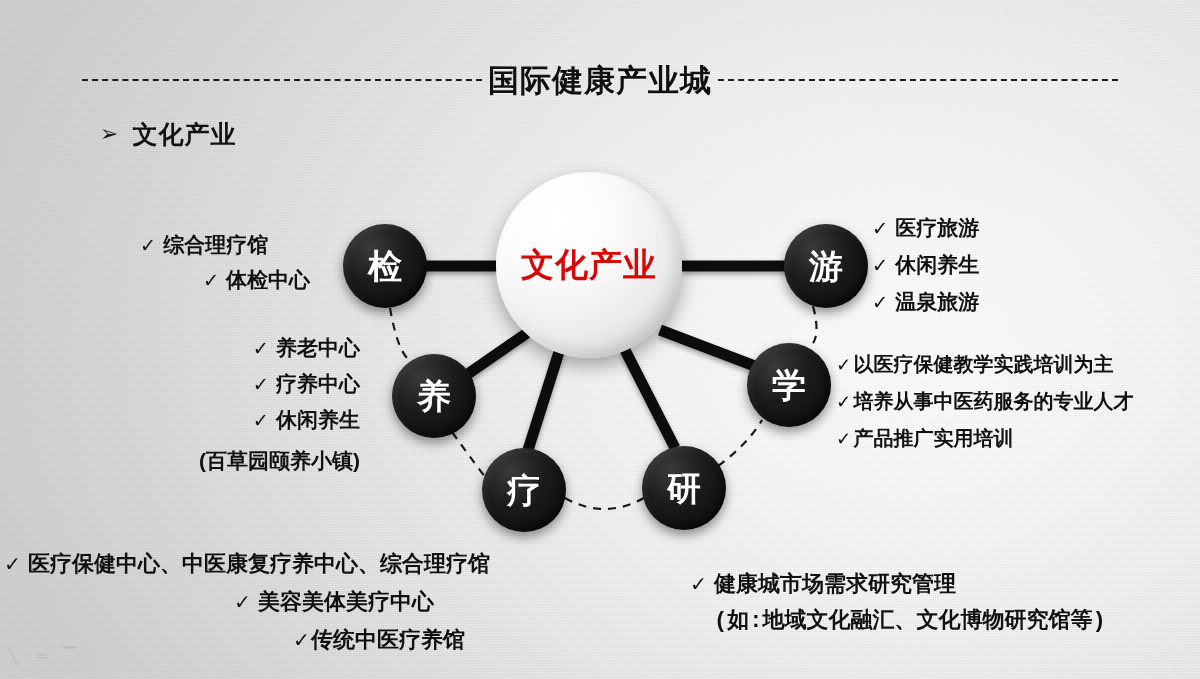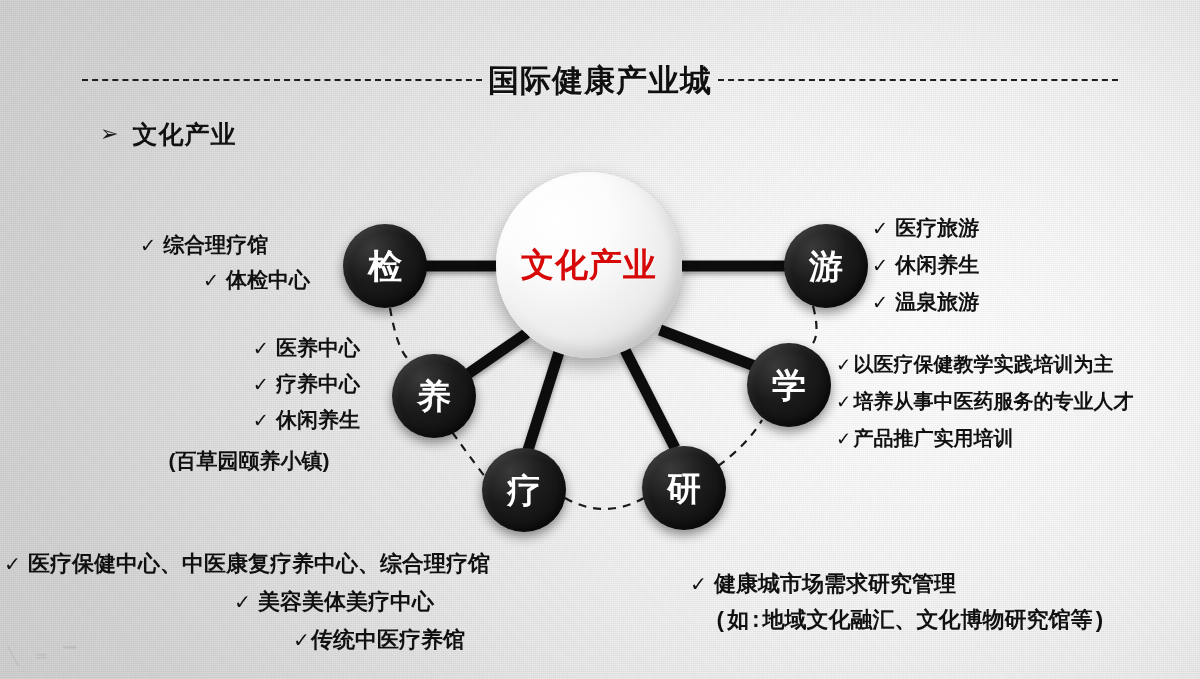--- a/index.html
+++ b/index.html
@@ -82,21 +82,21 @@
   .ck{font-weight:normal;margin-right:7px;font-size:0.92em;}
   .ann.r .line{justify-content:flex-start;}
 
   #ann-jian{left:140px;top:228px;font-size:21px;width:215px;}
   #ann-jian .line{line-height:34px;}
   #ann-jian .l1{justify-content:flex-start;}
   #ann-jian .l2{justify-content:center;padding-left:18px;}
 
   #ann-yang{left:130px;top:330px;font-size:21px;width:230px;}
   #ann-yang .line{line-height:35px;justify-content:flex-end;}
-  #ann-yang .note{justify-content:center;padding-left:8px;margin-top:5px;}
+  #ann-yang .note{justify-content:flex-end;padding-left:8px;margin-top:5px;}
 
   #ann-you{left:872px;top:210px;font-size:21px;}
   #ann-you .line{line-height:36px;}
 
   #ann-xue{left:836px;top:346px;font-size:20px;}
   #ann-xue .line{line-height:37px;}
   #ann-xue .ck{margin-right:2px;}
 
   #ann-liao{left:4px;top:545px;font-size:22px;width:600px;}
   #ann-liao .line{line-height:38px;}
@@ -187,21 +187,21 @@
     </div>
     <div class="line l2">
       <span class="ck">✓</span>
       <span>体检中心</span>
     </div>
   </div>
 
   <div class="ann" id="ann-yang">
     <div class="line">
       <span class="ck">✓</span>
-      <span>医养中心</span>
+      <span>养老中心</span>
     </div>
     <div class="line">
       <span class="ck">✓</span>
       <span>疗养中心</span>
     </div>
     <div class="line">
       <span class="ck">✓</span>
       <span>休闲养生</span>
     </div>
     <div class="line note">

